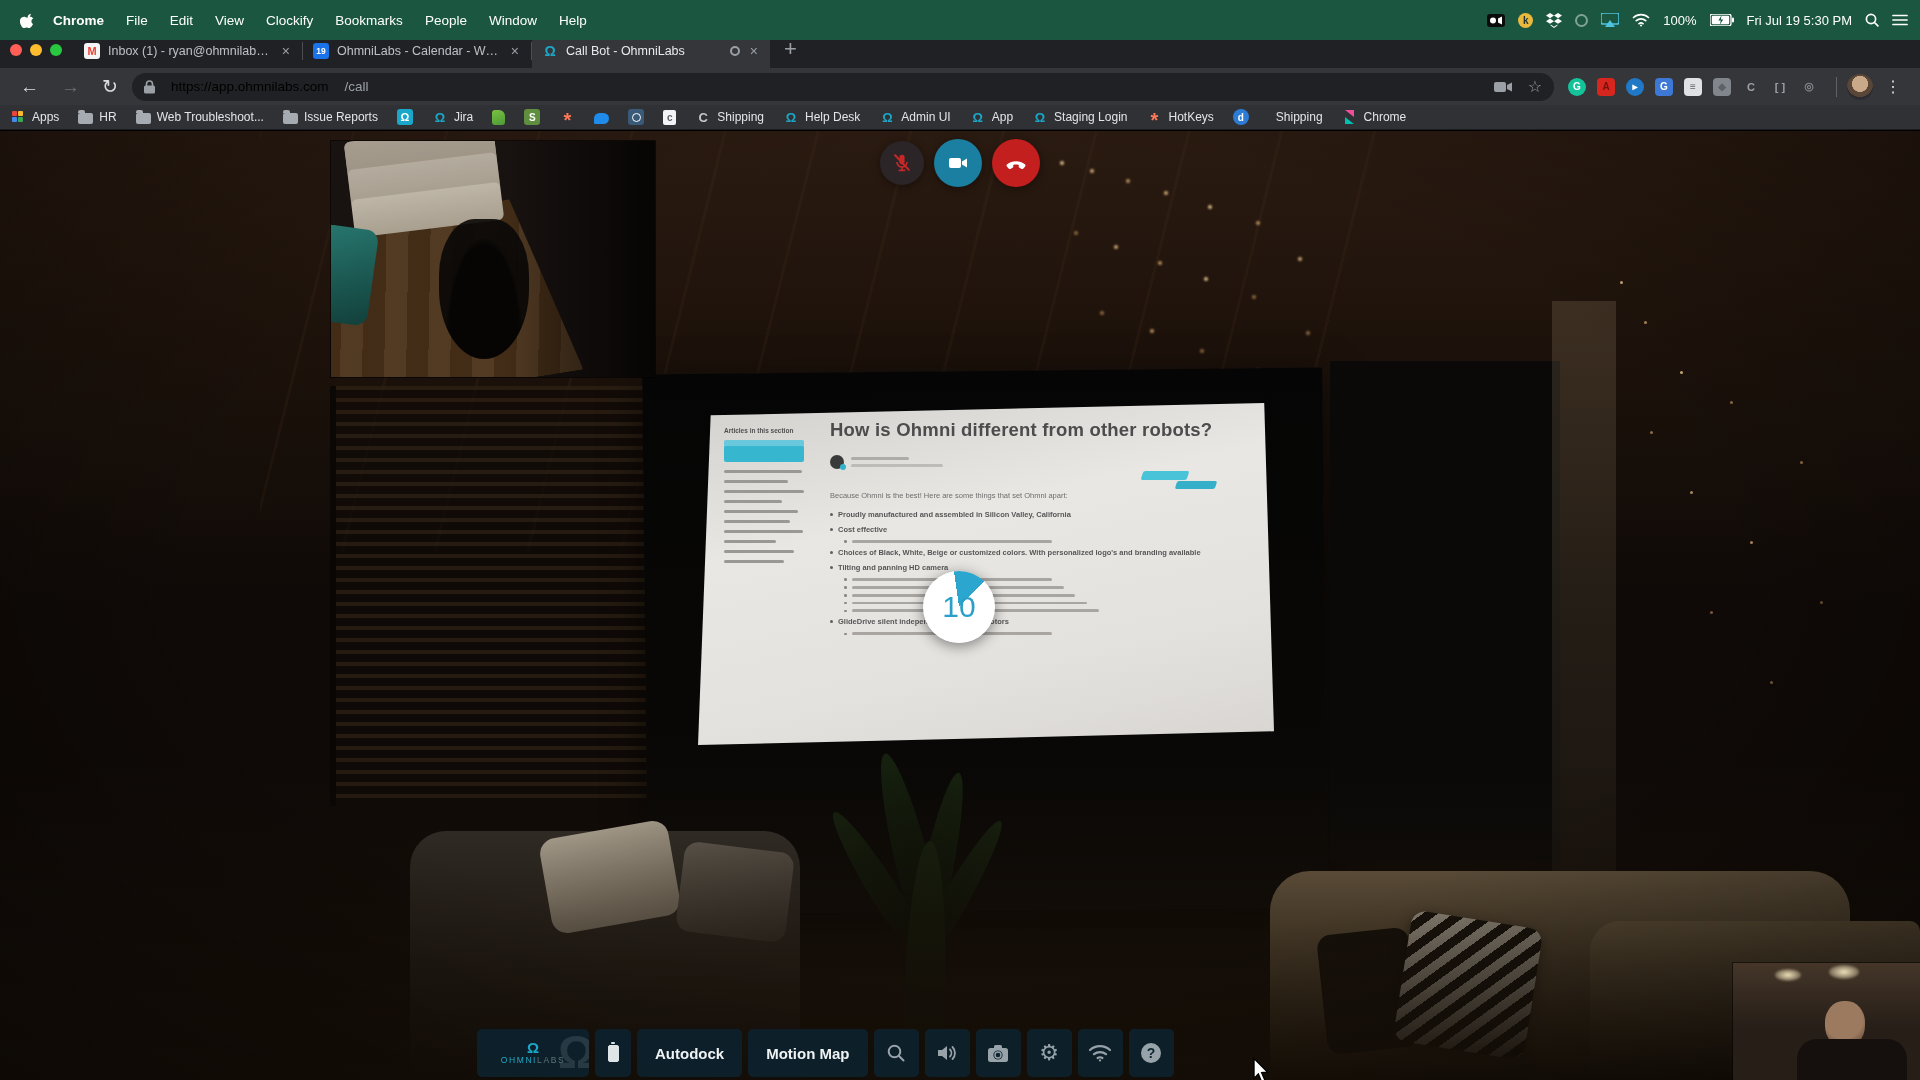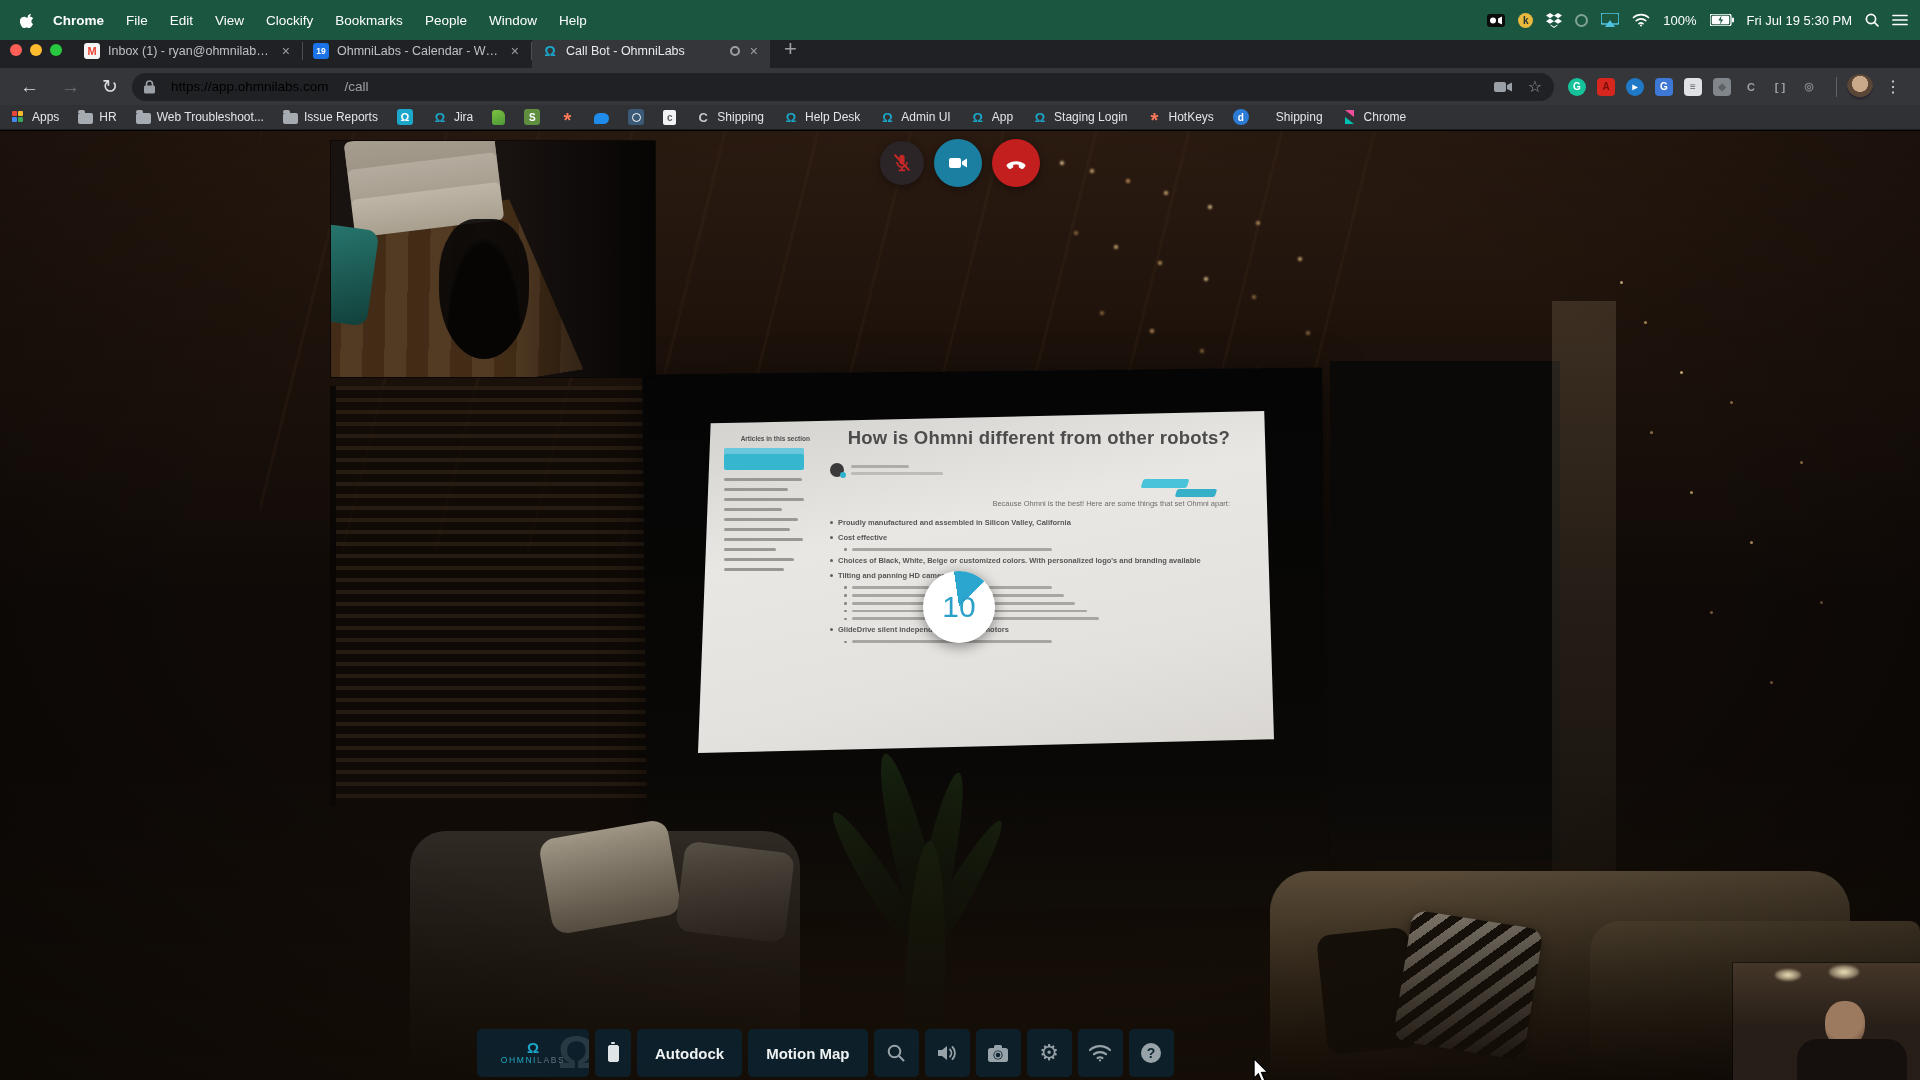--- a/index.html
+++ b/index.html
@@ -158,24 +158,24 @@
      background:linear-gradient(90deg, rgba(0,0,0,0), rgba(0,0,0,.75)); }
 
   
   .callbar { position:absolute; left:0; top:8px; width:100%; display:flex; justify-content:center; align-items:center; gap:10px; }
   .cbtn { border-radius:50%; display:flex; align-items:center; justify-content:center; box-shadow:0 2px 8px rgba(0,0,0,.4); }
   .cbtn.mic { width:44px; height:44px; background:#2b2527; }
   .cbtn.cam { width:48px; height:48px; background:#1b7fa2; }
   .cbtn.end { width:48px; height:48px; background:#c41f1f; }
 
   
-  .tvdoc { position:absolute; left:698px; top:280px; width:576px; height:342px;
+  .tvdoc { position:absolute; left:698px; top:272px; width:576px; height:342px;
      background:linear-gradient(168deg,#d3d1ce 0%,#e9e7e4 35%,#e4e2df 70%,#d8d5d1 100%);
      clip-path:polygon(2.2% 3.6%, 98.3% 0%, 100% 96%, 0% 100%);
-     box-shadow:0 0 60px rgba(255,255,255,.06);text-align:right; }
+     box-shadow:0 0 60px rgba(255,255,255,.06); }
   .doc-side { position:absolute; left:26px; top:24px; width:86px; }
   .doc-side .sidetitle { font-size:6.5px; color:#4f4f4f; font-weight:700; filter:blur(.3px); margin-bottom:6px; }
   .sideactive { width:80px; height:22px; background:#37b6cf; border-radius:2px; margin-bottom:8px;
      box-shadow:inset 0 6px 0 rgba(255,255,255,.25); }
   .sideline { height:3px; background:#9a9894; border-radius:2px; margin:7px 0; }
   .doc-main { position:absolute; left:132px; top:16px; width:400px; }
   .doc-title { font-size:18.5px; color:#4c4c4c; font-weight:600; filter:blur(.35px); letter-spacing:.2px; }
   .doc-byline { display:flex; align-items:center; gap:7px; margin-top:14px; }
   .doc-av { width:14px; height:14px; border-radius:50%; background:#3a3a3a; position:relative; }
   .doc-av::after { content:""; position:absolute; right:-2px; bottom:-1px; width:6px; height:6px; border-radius:50%; background:#2fb3cd; }

